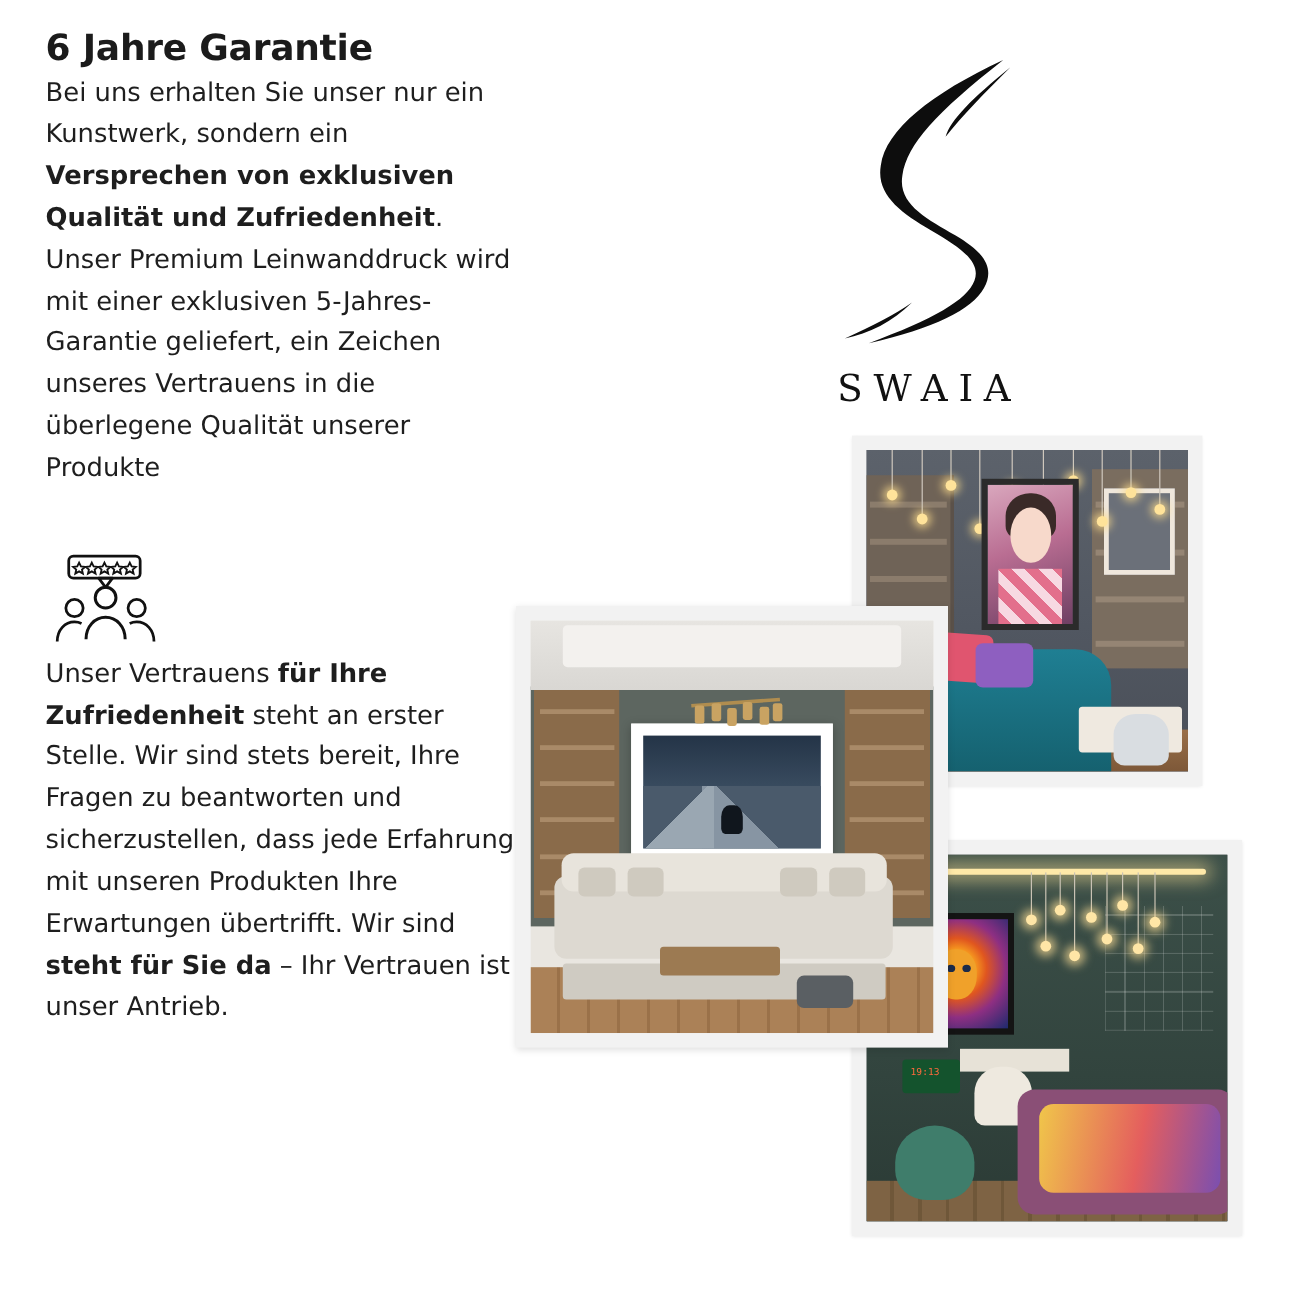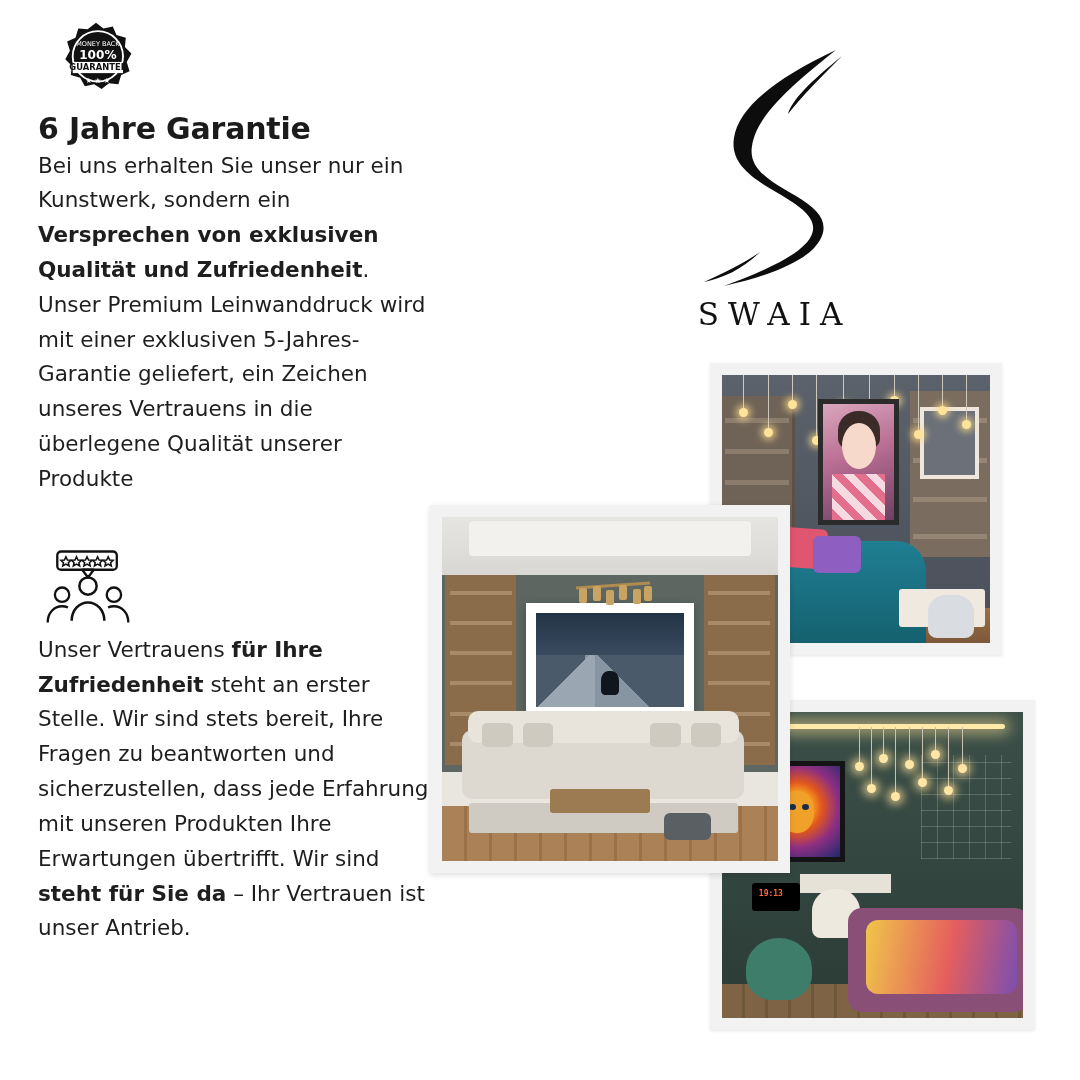--- a/index.html
+++ b/index.html
@@ -71,21 +71,21 @@
     width: 230px;
     height: 300px;
     text-align: center;
   }
   .logo-word {
     font-family: "DejaVu Serif", "Liberation Serif", serif;
     font-size: 31px;
     letter-spacing: 9px;
     padding-left: 9px;
     color: #111;
-    margin-top: 0;
+    margin-top: 10px;
   }
 
   
   .photo {
     position: absolute;
     background: #f2f2f2;
     box-sizing: border-box;
     overflow: hidden;
   }
   .photo .frame-pad {
@@ -180,45 +180,32 @@
   .ln-bulbs span:after{content:"";position:absolute;left:-4px;bottom:-8px;width:9px;height:9px;border-radius:50%;background:#ffe6a6;box-shadow:0 0 8px 4px rgba(255,224,150,.7);}
   .ln-art{position:absolute;left:9%;top:16%;width:32%;height:33%;background:#111;border:5px solid #141414;box-sizing:border-box;}
   .ln-art-in{position:absolute;inset:0;background:radial-gradient(circle at 50% 45%,#ffb21f 0 18%,#e0561f 38%,#8e2f82 62%,#1d2a6e 100%);}
   .ln-face{position:absolute;left:30%;top:28%;width:40%;height:46%;border-radius:46%;background:#f0a12a;}
   .ln-eye{position:absolute;width:7px;height:6px;border-radius:50%;background:#1b2b4a;top:42%;}
   .ln-tile{position:absolute;right:4%;top:14%;width:30%;height:34%;background:
     repeating-linear-gradient(0deg,rgba(255,255,255,.18) 0 1px,transparent 1px 16px),
     repeating-linear-gradient(90deg,rgba(255,255,255,.18) 0 1px,transparent 1px 16px);}
   .ln-desk{position:absolute;left:26%;top:53%;width:30%;height:6%;background:#e7e2d7;}
   .ln-chair{position:absolute;left:30%;top:58%;width:16%;height:16%;background:#eee9df;border-radius:45% 45% 18% 18%;}
-  .ln-clock{position:absolute;left:10%;top:56%;width:16%;height:9%;background:#000000;border-radius:3px;font-weight:bold;}
+  .ln-clock{position:absolute;left:10%;top:56%;width:16%;height:9%;background:#14532d;border-radius:3px;}
   .ln-clock span{position:absolute;left:14%;top:22%;font-size:8px;color:#ff6a3d;font-family:"DejaVu Sans Mono",monospace;}
   .ln-bed{position:absolute;right:-2%;bottom:2%;width:60%;height:34%;background:#8a4f76;border-radius:14px;}
   .ln-quilt{position:absolute;right:2%;bottom:8%;width:50%;height:24%;background:linear-gradient(100deg,#f0c64a,#e45e5e 55%,#7a4fb0);border-radius:12px;}
   .ln-bean{position:absolute;left:8%;bottom:6%;width:22%;height:20%;background:#3f7d6b;border-radius:50% 50% 40% 40%;}
   .ln-floor{position:absolute;left:0;bottom:0;width:100%;height:11%;background:repeating-linear-gradient(90deg,#7e6344 0 20px,#6f5739 20px 23px);}
 </style>
 </head>
 <body>
 
 <div class="left-col">
 
-  <div class="badge-wrap">
-    <svg viewBox="0 0 100 88" width="96" height="82" aria-hidden="true">
-      <g>
-        <path d="M50 3 L58 9 L68 7 L72 16 L82 19 L81 29 L88 36 L83 45 L86 55 L77 59 L74 69 L64 68 L56 74 L48 69 L38 71 L33 62 L23 59 L24 49 L17 42 L22 33 L19 23 L28 19 L31 9 L41 10 Z" fill="#111"></path>
-        <circle cx="52" cy="39" r="27" fill="none" stroke="#fff" stroke-width="2"></circle>
-        <text x="52" y="28" font-size="7" fill="#fff" text-anchor="middle" font-family="DejaVu Sans, sans-serif">MONEY BACK</text>
-        <text x="52" y="42" font-size="13" fill="#fff" text-anchor="middle" font-weight="bold" font-family="DejaVu Sans, sans-serif">100%</text>
-        <rect x="25" y="45" width="54" height="12" fill="#fff"></rect>
-        <text x="52" y="54" font-size="9" fill="#111" text-anchor="middle" font-weight="bold" font-family="DejaVu Sans, sans-serif">GUARANTEE</text>
-        <text x="52" y="68" font-size="8" fill="#fff" text-anchor="middle" font-family="DejaVu Sans, sans-serif">★ ★ ★</text>
-      </g>
-    </svg>
-  </div>
 
   <h2 class="section-title">6 Jahre Garantie</h2>
   <p class="body-text">
     <span>Bei uns erhalten Sie unser nur ein Kunstwerk, sondern ein </span><b>Versprechen von exklusiven Qualität und Zufriedenheit</b><span>. Unser Premium Leinwanddruck wird mit einer exklusiven 5-Jahres-Garantie geliefert, ein Zeichen unseres Vertrauens in die überlegene Qualität unserer Produkte</span>
   </p>
 
   <div class="reviews-icon-wrap">
     <svg viewBox="0 0 100 80" width="96" height="78" aria-hidden="true">
       <rect x="18" y="2" width="62" height="19" rx="4" fill="none" stroke="#111" stroke-width="2.4"></rect>
       <path d="M44 21 L50 29 L56 21 Z" fill="none" stroke="#111" stroke-width="2.4" stroke-linejoin="round"></path>

